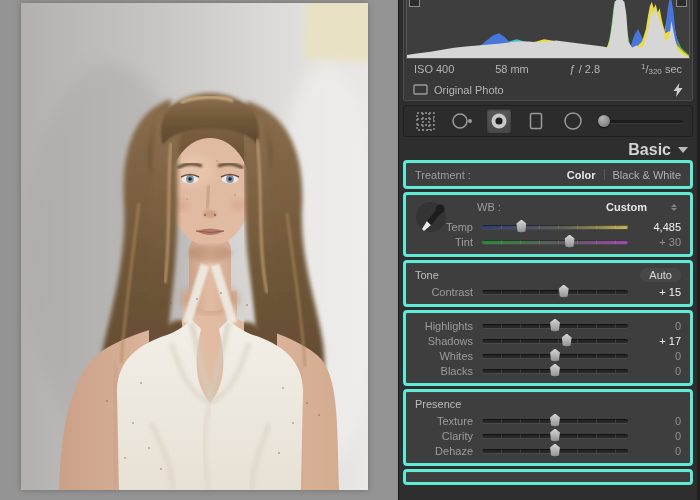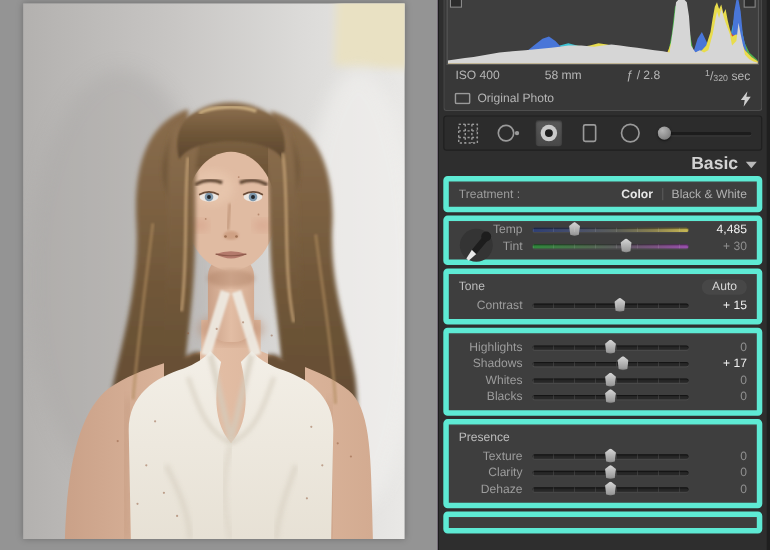--- a/index.html
+++ b/index.html
@@ -1,18 +1,18 @@
 <!DOCTYPE html>
 <html><head>
 <meta charset="utf-8">
 <style>
   html,body{margin:0;padding:0;background:#6e6e6e;}
   .stage{position:relative;width:700px;height:500px;overflow:hidden;
          font-family:"Liberation Sans",sans-serif;font-size:11px;
-         background:#f0abfc;-webkit-font-smoothing:antialiased;}
+         background:#4d7c0f;-webkit-font-smoothing:antialiased;}
 
   
   .photo-area{position:absolute;left:0;top:0;width:398px;height:500px;background:#949494;}
   .photo{position:absolute;left:21px;top:3px;width:347px;height:487px;overflow:hidden;
          box-shadow:0 0 6px rgba(0,0,0,.25);}
   .photo svg{display:block;width:100%;height:100%;}
 
   
   .panel{position:absolute;left:398px;top:0;width:302px;height:500px;background:#2e2e2e;
          border-left:1px solid #1b1b1b;color:#9c9c9c;}
@@ -41,21 +41,21 @@
   .tool-amount .taknob{position:absolute;left:0;top:6px;width:12px;height:12px;border-radius:50%;
                        background:radial-gradient(circle at 35% 30%,#b5b5b5,#6f6f6f);box-shadow:0 1px 2px rgba(0,0,0,.6);}
 
   
   .basic-head{display:flex;align-items:center;justify-content:flex-end;gap:7px;height:21px;
               padding-right:13px;color:#d2d2d2;font-size:16px;font-weight:bold;}
   .tri-down{width:0;height:0;border-left:5px solid transparent;border-right:5px solid transparent;
             border-top:6px solid #b9b9b9;}
 
   
-  .box{margin:0 8px 3px 4px;background:#3e3e3e;border:5px solid #5eead4;border-radius:4px;
+  .box{margin:0 8px 3px 4px;background:#3e3e3e;border:3px solid #5eead4;border-radius:4px;
        box-shadow:inset 0 1px 0 rgba(255,255,255,.04);}
   .row{display:flex;align-items:center;height:23px;padding:0 9px;}
   .lbl{color:#9c9c9c;}
   .strong{color:#e6e6e6;font-weight:bold;}
   .dim{color:#b0b0b0;}
   .vdiv{width:1px;height:11px;background:#5a5a5a;margin:0 8px;}
   .pushR{margin-left:auto;}
   .dd{display:inline-flex;flex-direction:column;gap:1px;margin-left:6px;opacity:.75;}
   .dd i{width:0;height:0;border-left:3px solid transparent;border-right:3px solid transparent;}
   .dd i.up{border-bottom:3px solid #9a9a9a;} .dd i.dn{border-top:3px solid #9a9a9a;}
@@ -302,20 +302,28 @@
     </div>
 
 
     <div class="box" style="position:relative;padding-bottom:5px;">
       <svg class="icon" style="position:absolute;left:8px;top:5px;" width="34" height="34" viewBox="0 0 34 34">
         <circle cx="17" cy="17" r="15" fill="#343434"></circle>
         <path d="M8,29 L13,21 L17,25 L10,31 Z" fill="#e8e8e8"></path>
         <path d="M13,21 L23,9 L27,13 L17,25 Z" fill="#1d1d1d"></path>
         <circle cx="26" cy="9" r="4.5" fill="#1d1d1d"></circle>
       </svg>
+      <div class="row" style="height:24px;">
+        <span class="lbl" style="margin-left:62px;">WB :</span>
+        <span class="strong pushR" style="margin-right:24px;">Custom</span>
+        <span class="dd" style="margin-left:0;margin-right:4px;">
+            <i class="up"></i>
+            <i class="dn"></i>
+          </span>
+      </div>
       <div>
           <div class="srow">
             <span class="slbl">Temp</span>
             <div class="strack track-temp">
               <div class="knob" style="left: 27%;"></div>
             </div>
             <span class="sval changed">4,485</span>
           </div>
           <div class="srow">
             <span class="slbl">Tint</span>

